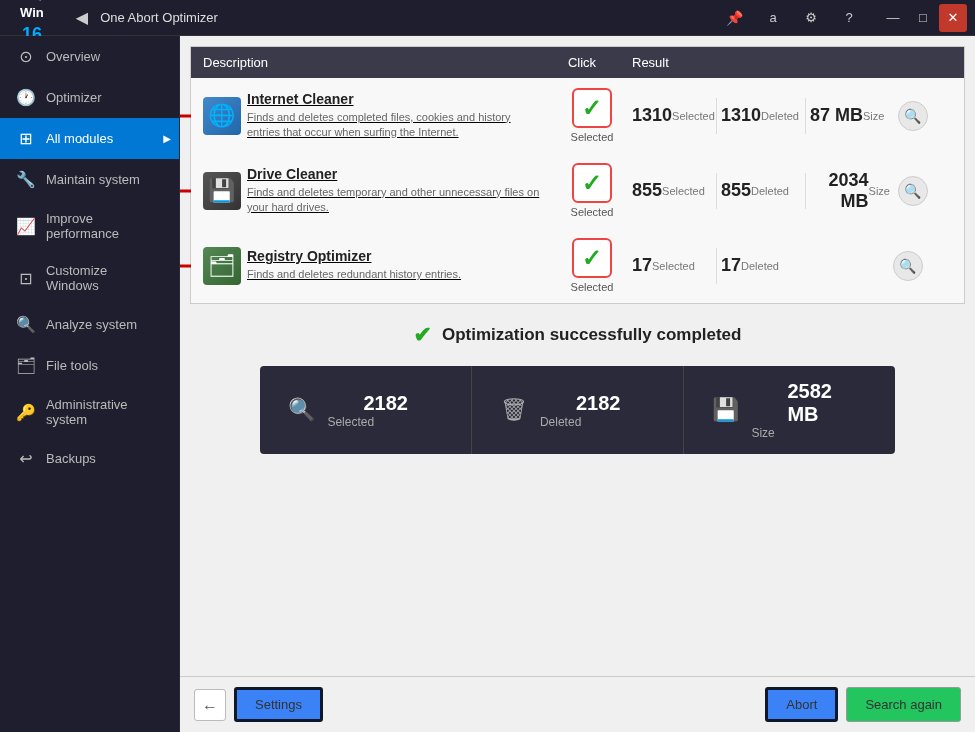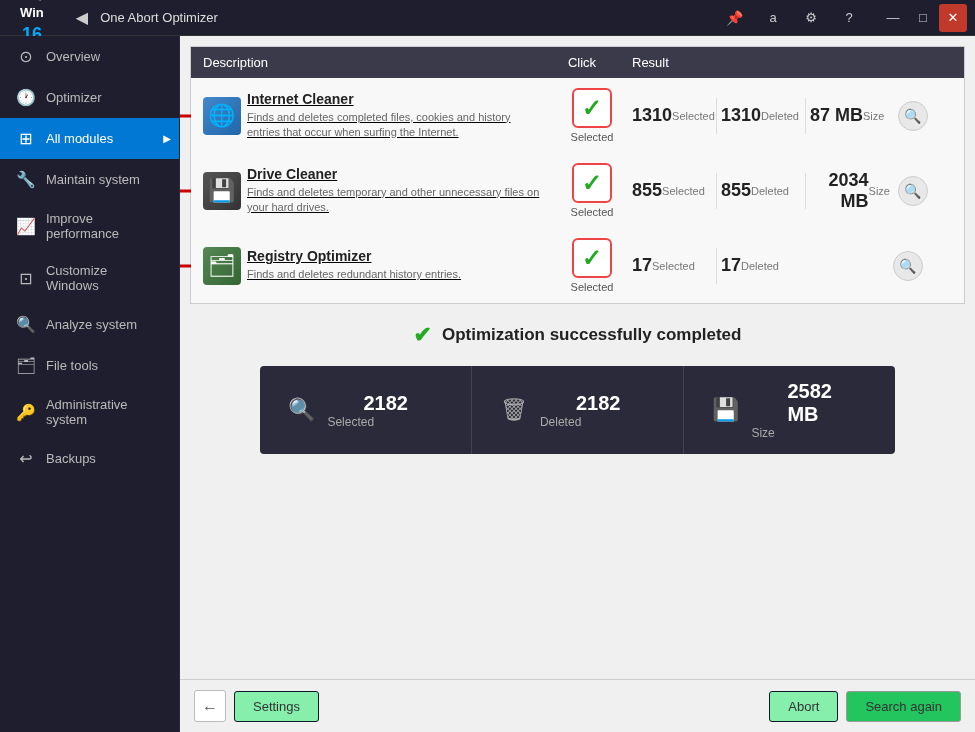--- a/index.html
+++ b/index.html
@@ -191,22 +191,22 @@
       border-top: 1px solid #ccc;
       padding: 10px 14px;
       display: flex;
       align-items: center;
       gap: 8px;
       margin-top: auto;
       flex-shrink: 0;
     }
     .footer-btn {
       padding: 7px 18px;
-      border: 1px solid #0f172a;
-      background: #86efac;
+      border: 3px solid #0f172a;
+      background: #3b82f6;
       border-radius: 3px;
       cursor: pointer;
       font-size: 13px;
       color: #333;
     }
     .footer-btn-primary {
       background: #22c55e;
       border: 1px solid #999;
     }
     .footer-spacer { flex: 1; }

